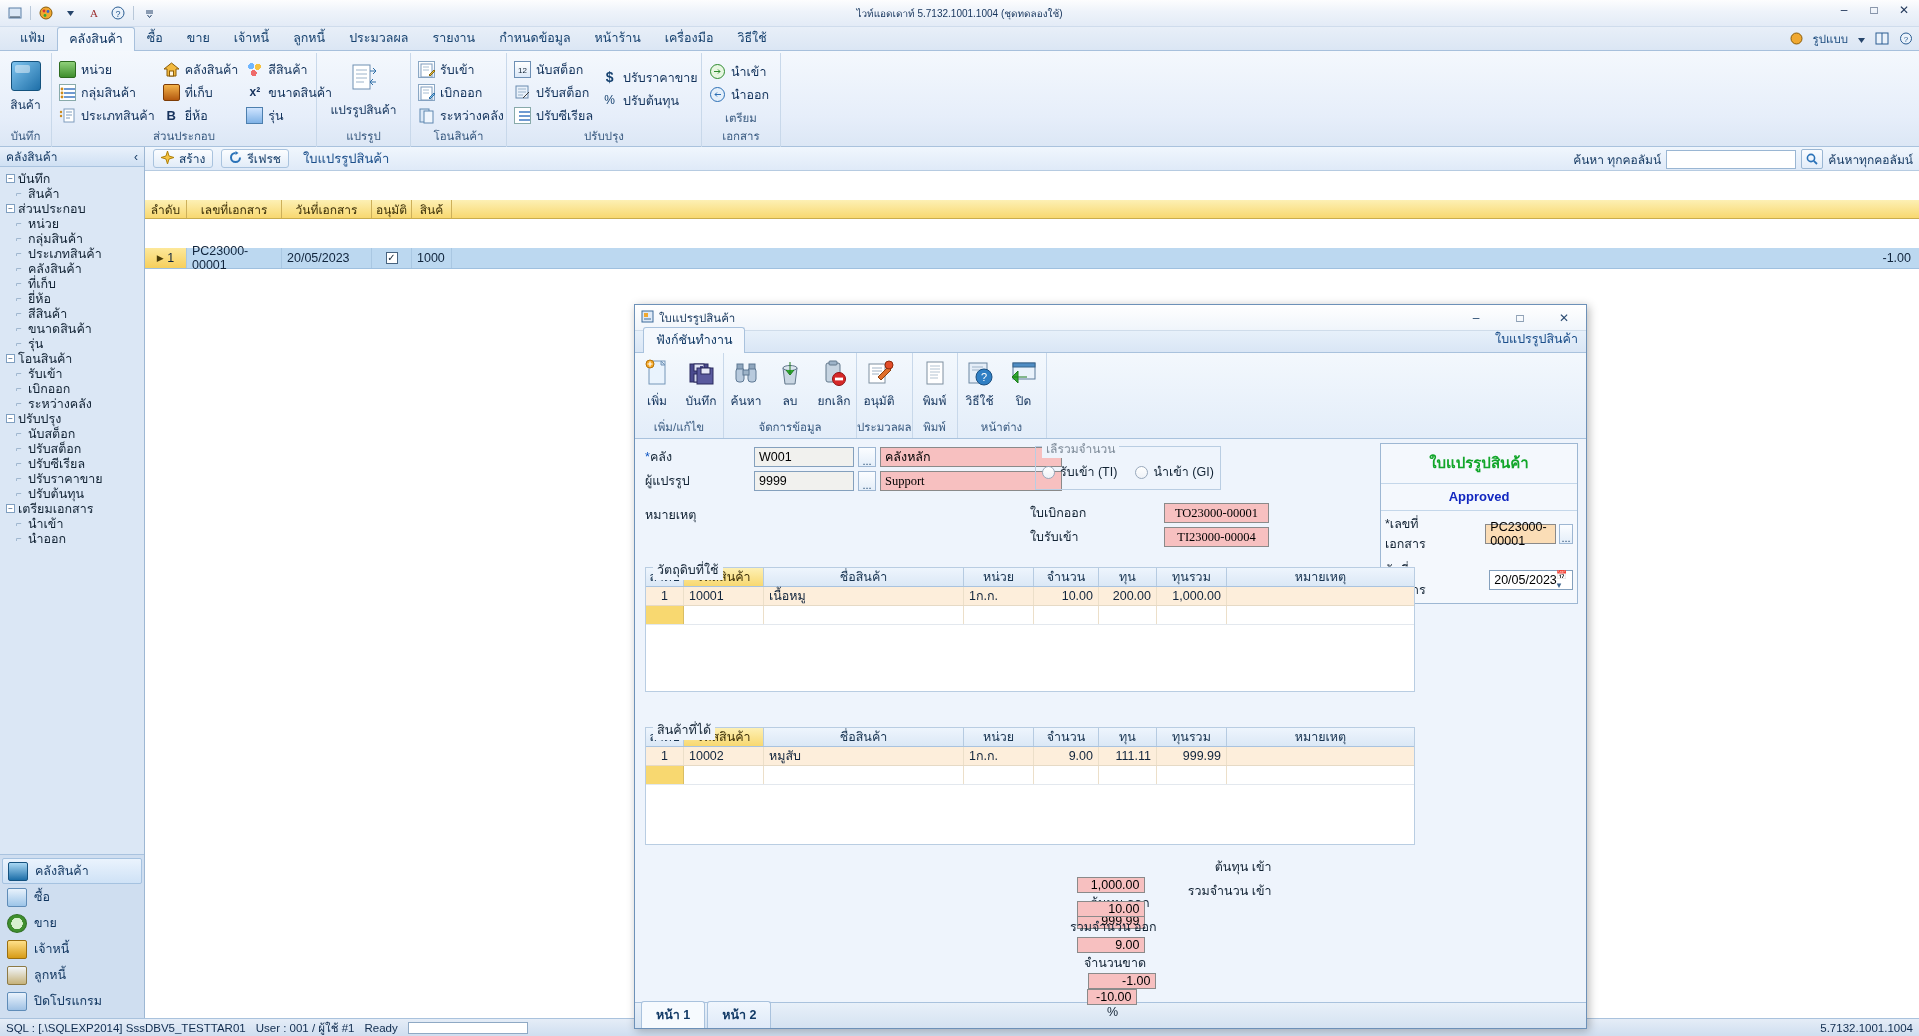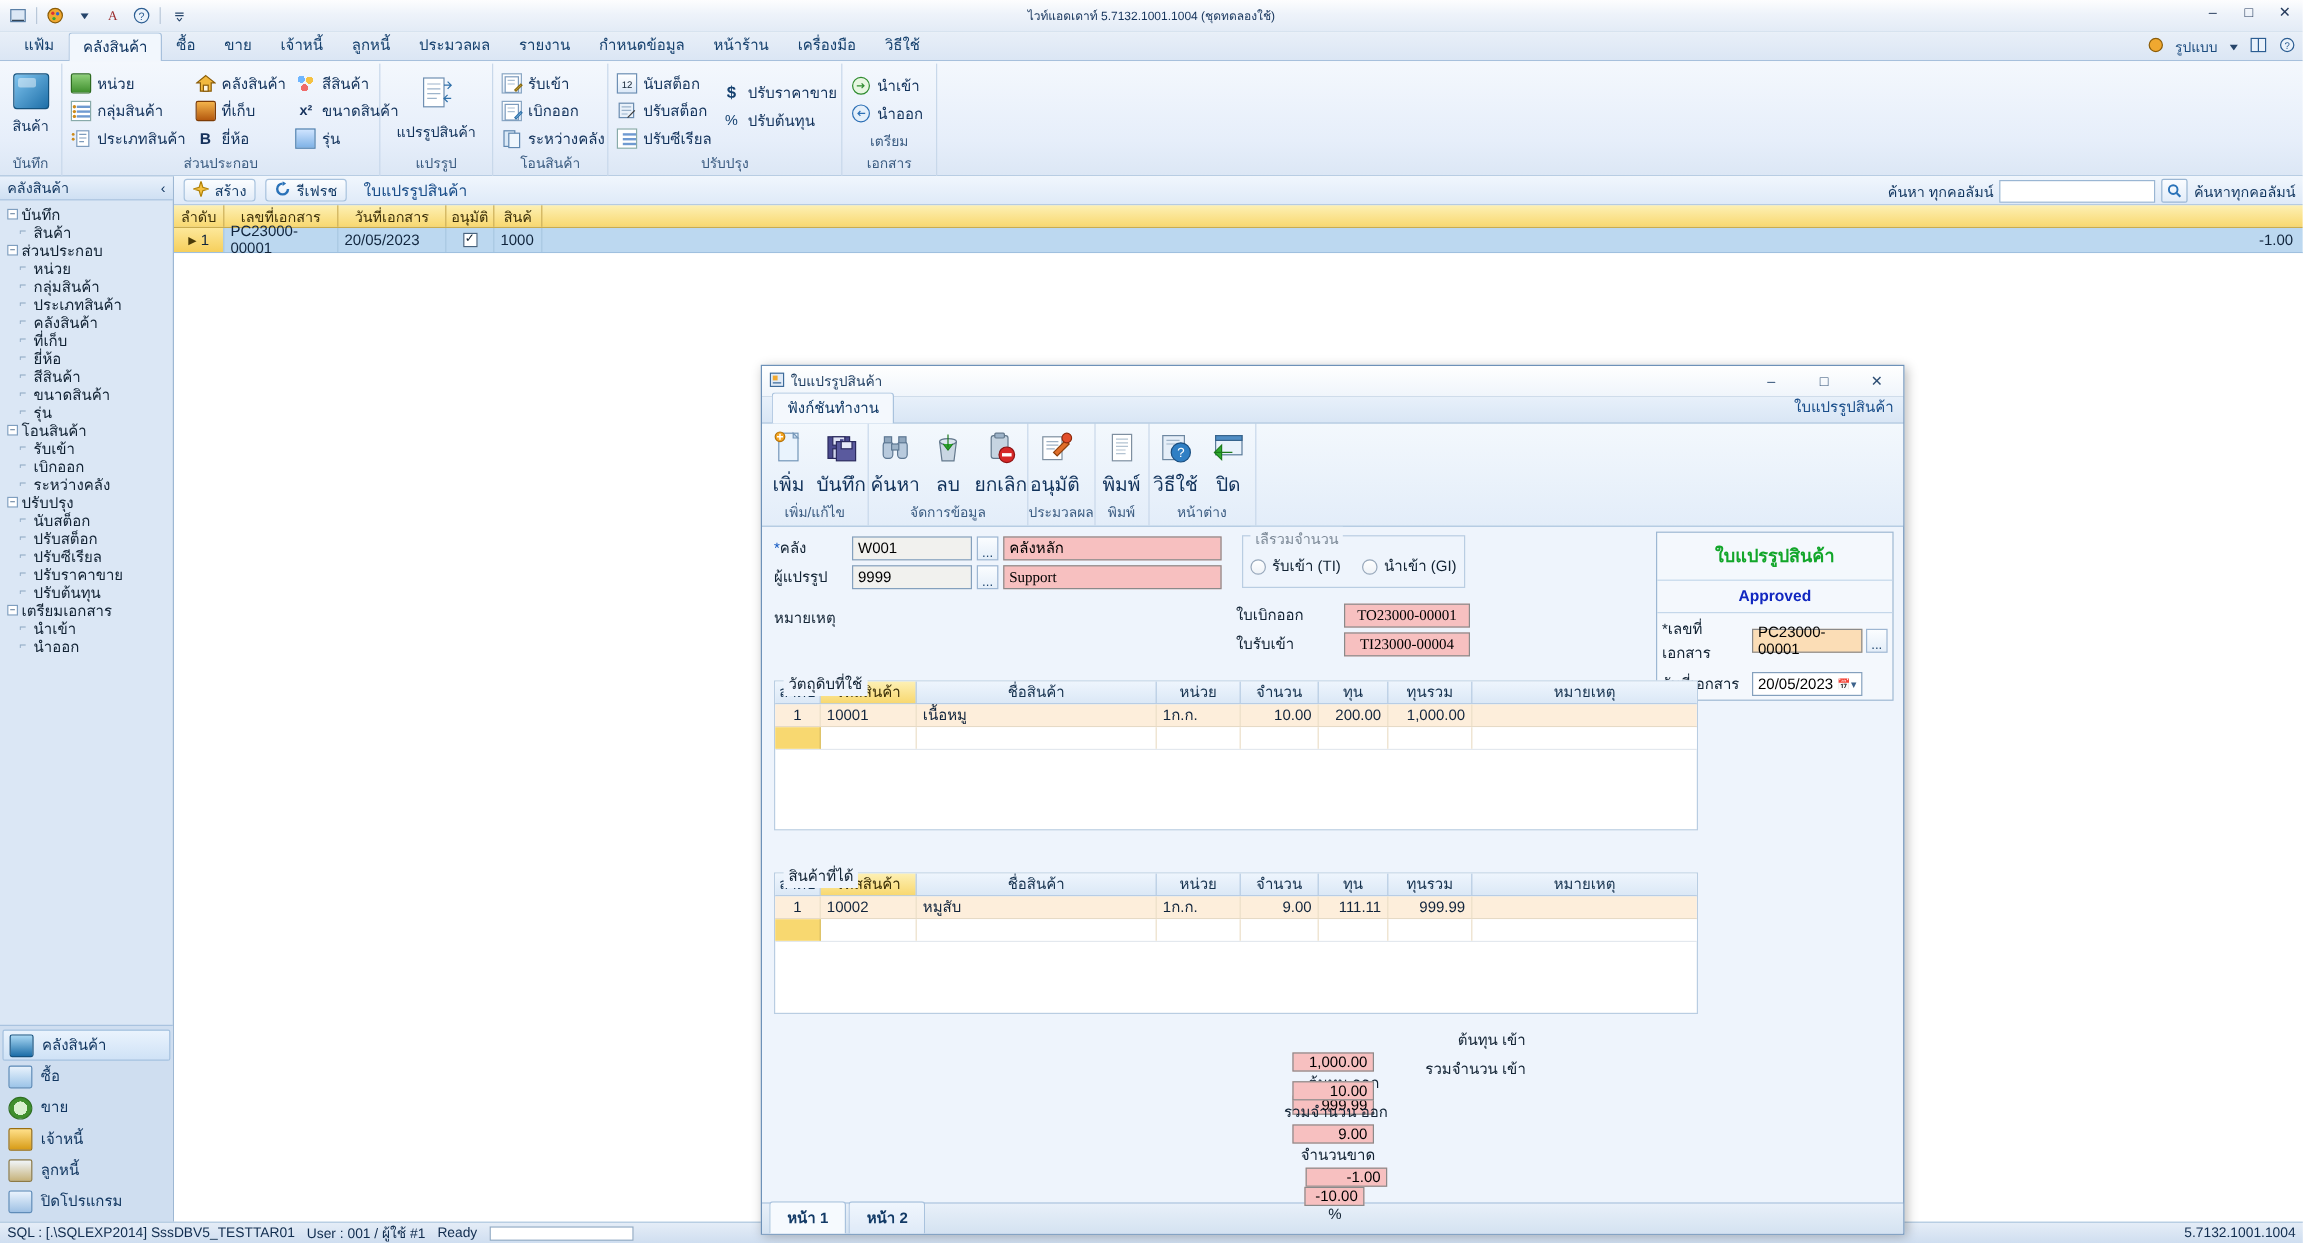--- a/index.html
+++ b/index.html
@@ -132,21 +132,21 @@
   .navitem.sel { background: linear-gradient(#eaf3fd,#cfe2f6); border: 1px solid #a5c2e0; border-radius: 2px; }
   .nico { width: 20px; height: 19px; flex: 0 0 20px; border-radius: 2px; }
   .nico.store { background: linear-gradient(#a8d7f3,#1d6ea8); border:1px solid #15527f;}
   .nico.buy   { background: linear-gradient(#e8f2fc,#9cc4e8); border:1px solid #5f8cb8;}
   .nico.sell  { background: radial-gradient(circle,#d8f0cf 45%,#3f8f2e 46%); border-radius:50%; border:1px solid #2f6f22;}
   .nico.ap    { background: linear-gradient(#ffe08a,#d79b16); border:1px solid #9b6f10;}
   .nico.ar    { background: linear-gradient(#f1f6fb,#c6b27a); border:1px solid #8d7a45;}
   .nico.exit  { background: linear-gradient(#eaf3fd,#9fc1e4); border:1px solid #5f8cb8;}
 
   
-  .content { flex: 1; background: #ffffff; position: relative; display: flex; flex-direction: column; }
+  .content { flex: 1; background: #ffffff; position: relative; display: flex; flex-direction: column; gap: 29px; }
   .ctoolbar {
     height: 24px; background: linear-gradient(#f0f6fd,#dfeaf8); border-bottom: 1px solid #b6cbe1;
     display: flex; align-items: center; gap: 8px; padding-left: 8px; position: relative;
   }
   .tbtn { display:flex; align-items:center; gap:5px; height:19px; padding:0 7px;
     border:1px solid #a9c3de; border-radius:3px; background:linear-gradient(#fbfdff,#e2ecf8);
     font-size:12px; color:#123a66; }
   .ctitle { font-size: 13px; color: #1a4e8a; margin-left: 6px; }
   .csearch { position: absolute; right: 6px; top: 2px; display: flex; align-items: center; gap: 5px; font-size:12px; color:#10355f;}
   .csearch input { width: 130px; height: 19px; border: 1px solid #9ab6d3; font-size: 12px; padding: 0 3px;}
@@ -175,28 +175,28 @@
      border-bottom: 1px solid #a9c2dd; padding-left: 8px; position: relative;}
   .mtabs .tab { padding: 2px 12px 3px; font-size: 12.5px; color: #123a66; border: 1px solid transparent; border-bottom:none; }
   .mtabs .tab.active { background: #f4f8fd; border-color:#a9c2dd; border-top-left-radius:3px; border-top-right-radius:3px; position:relative; top:1px;}
   .mtabs .rlbl { position: absolute; right: 8px; bottom: 3px; font-size: 12.5px; color: #1a4e8a;}
   .mribbon { height: 86px; background: linear-gradient(#f3f8fd,#e3edf9); border-bottom: 1px solid #a9c2dd; display: flex; }
   .mgroup { display: flex; flex-direction: column; justify-content: space-between; border-right: 1px solid #c8d8ea; padding-top: 3px;}
   .mgrp-body { display: flex; }
   .mgrp-name { text-align: center; font-size: 11.5px; color: #3a5b81; padding-bottom: 2px; }
   .mbtn { width: 44px; display: flex; flex-direction: column; align-items: center; padding: 2px 0; }
   .mbtn .mico { width: 30px; height: 30px; }
-  .mbtn .lbl { font-size: 16px; color: #10315a; margin-top: 3px; }
+  .mbtn .lbl { font-size: 12px; color: #10315a; margin-top: 3px; }
 
   .mform { flex: 1; padding: 6px 8px 0 8px; position: relative; }
   .frow { display: flex; align-items: center; margin-bottom: 4px; }
   .flabel { font-size: 12.5px; color: #123; }
   .req { color: #0a53c1; }
   .inp { height: 20px; border: 1px solid #84a0bd; background: #f1f1ee; font-size: 12.5px; padding: 0 4px;
-         display: flex; align-items: center; }
+         display: flex; align-items: center; margin-left: 44px; }
   .inp.pink { background: #f7c0c0; border-color:#8a8a8a;font-family:Liberation Serif, serif; }
   .inp.peach { background: #fbddb6; border-color:#8a8a8a; }
   .inp.white { background: #ffffff; }
   .ellip { width: 18px; height: 20px; border: 1px solid #9db6d2; background: linear-gradient(#fbfdff,#e4eef9);
     font-size: 11px; color: #20466f; display:flex; align-items:flex-end; justify-content:center; line-height:9px;}
   .fieldset { border: 1px solid #b9cde2; position: absolute; }
   .fs-legend { position:absolute; top:-8px; left:6px; background:#eef4fc; padding:0 4px; font-size:12px; color:#7d8a98;}
   .radio { display: flex; align-items: center; gap: 5px; font-size: 12.5px; color: #123; }
   .rdot { width: 13px; height: 13px; border-radius: 50%; border: 1px solid #98a8bb; background: linear-gradient(#fff,#eef2f7); }
 

